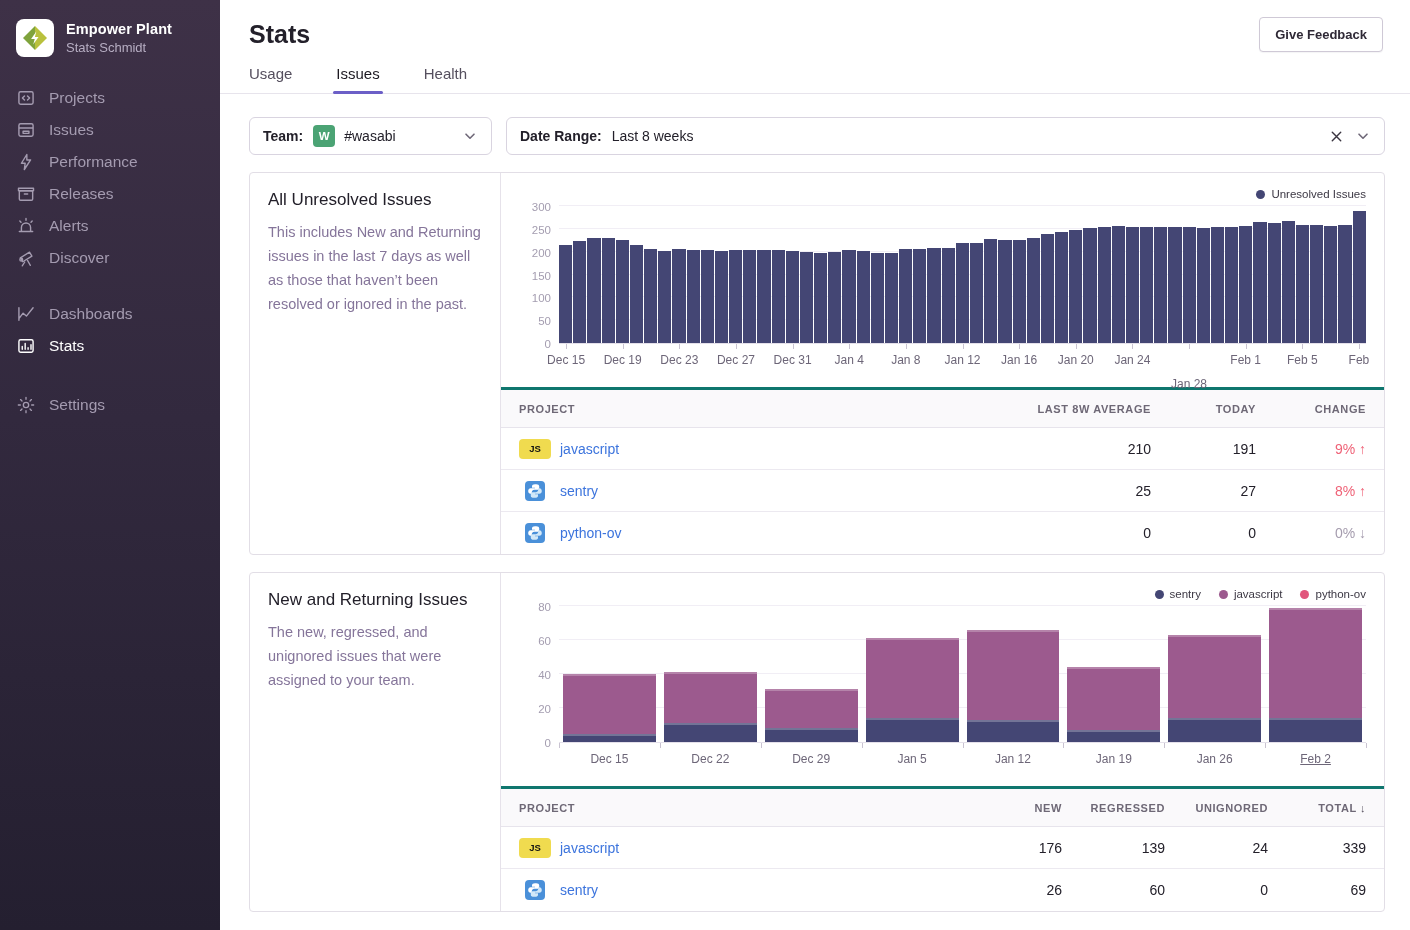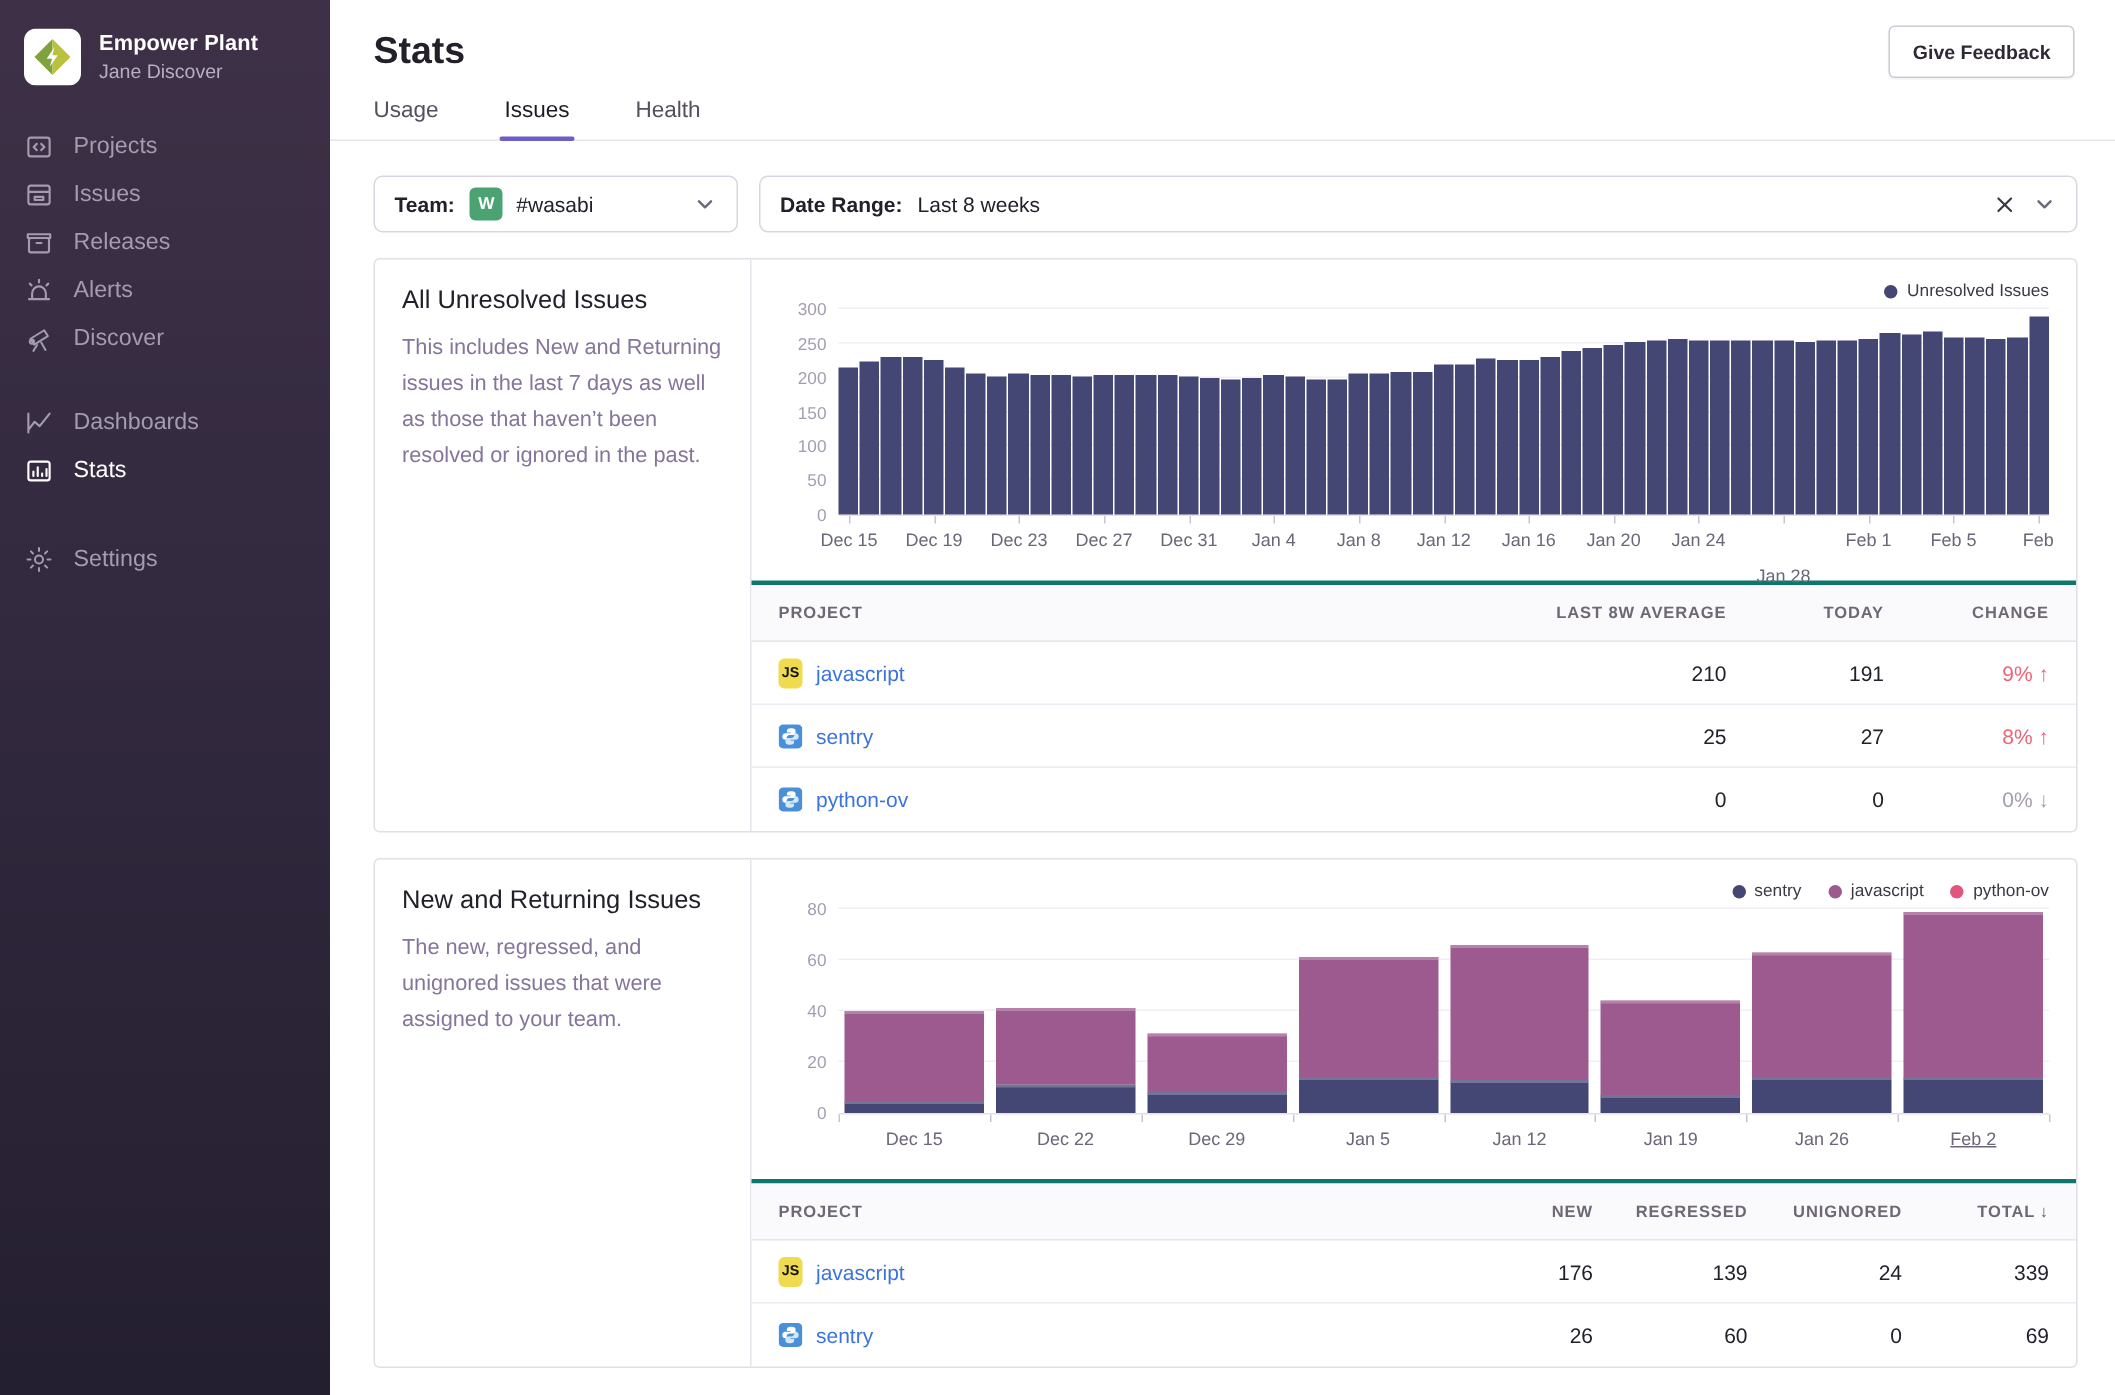--- a/index.html
+++ b/index.html
@@ -102,21 +102,21 @@
   .tbl-header {
     display:grid; align-items:center; height:38px; padding:0 18px;
     background:#faf9fb; border-bottom:1px solid #e7e4ec;
     font-size:11px; font-weight:bold; letter-spacing:.6px; color:#6e6876; text-transform:uppercase;
   }
   .tbl-row { display:grid; align-items:center; height:42px; padding:0 18px; border-bottom:1px solid #ece9f0; }
   .tbl-row:last-child { border-bottom:none; }
   .h-right { text-align:right; }
   .cell-num { text-align:right; font-size:14px; color:#23202a; }
   .proj { display:flex; align-items:center; gap:9px; }
-  .proj-icon { width:16px; height:20px; border-radius:4px; flex:none; overflow:hidden; }
+  .proj-icon { width:32px; height:20px; border-radius:4px; flex:none; overflow:hidden; }
   .proj-icon.js { background:#f0db4f; color:#111; font-size:9.5px; font-weight:bold;
                   display:flex; align-items:center; justify-content:center; }
   .proj-link { color:#3c74dd; font-size:14px; cursor:pointer; }
   .change-up { color:#ef6277; }
   .change-down { color:#a59cae; }
   .sort-arrow { margin-left:3px; color:#57515f; text-transform:none; }
 </style>
 </head>
 <body>
 
@@ -125,41 +125,49 @@
     <span class="org-logo">
       <svg viewBox="0 0 38 38">
         <rect width="38" height="38" rx="8" fill="#fff"></rect>
         <polygon points="19,7 7,19 19,31" fill="#7fa33c"></polygon>
         <polygon points="19,7 31,19 19,31" fill="#b9c13d"></polygon>
         <path d="M20.3 12.5l-5.2 7.6h3.6l-1.5 5.4 5.3-7.6h-3.6z" fill="#fff"></path>
       </svg>
     </span>
     <div>
       <div class="org-name">Empower Plant</div>
-      <div class="org-user">Jane Discover</div>
+      <div class="org-user">Stats Schmidt</div>
     </div>
   </div>
   <nav class="nav" id="nav-primary">
       <div class="nav-item">
         <span class="ico">
           <svg viewBox="0 0 24 24" fill="none" stroke="currentColor" stroke-width="1.7" stroke-linecap="round" stroke-linejoin="round">
             <rect x="3.5" y="4.5" width="17" height="15" rx="2"></rect>
             <path d="M10.2 9.5 7.7 12l2.5 2.5M13.8 9.5l2.5 2.5-2.5 2.5"></path>
           </svg>
         </span>
         <span>Projects</span>
       </div>
       <div class="nav-item">
         <span class="ico">
           <svg viewBox="0 0 24 24" fill="none" stroke="currentColor" stroke-width="1.7" stroke-linejoin="round">
             <rect x="3.5" y="4.5" width="17" height="15" rx="2"></rect>
             <path d="M3.5 9.5h17M8.5 13.5h7v2.5h-7z"></path>
           </svg>
         </span>
         <span>Issues</span>
+      </div>
+      <div class="nav-item">
+        <span class="ico">
+          <svg viewBox="0 0 24 24" fill="none" stroke="currentColor" stroke-width="1.7" stroke-linejoin="round">
+            <path d="M13 3 6.5 13.5h4.5L10 21l7.5-11.5H13z"></path>
+          </svg>
+        </span>
+        <span>Performance</span>
       </div>
       <div class="nav-item">
         <span class="ico">
           <svg viewBox="0 0 24 24" fill="none" stroke="currentColor" stroke-width="1.7" stroke-linecap="round" stroke-linejoin="round">
             <rect x="4" y="8" width="16" height="11.5" rx="1.5"></rect>
             <path d="M3 5h18v3H3zM10 12h4"></path>
           </svg>
         </span>
         <span>Releases</span>
       </div>

